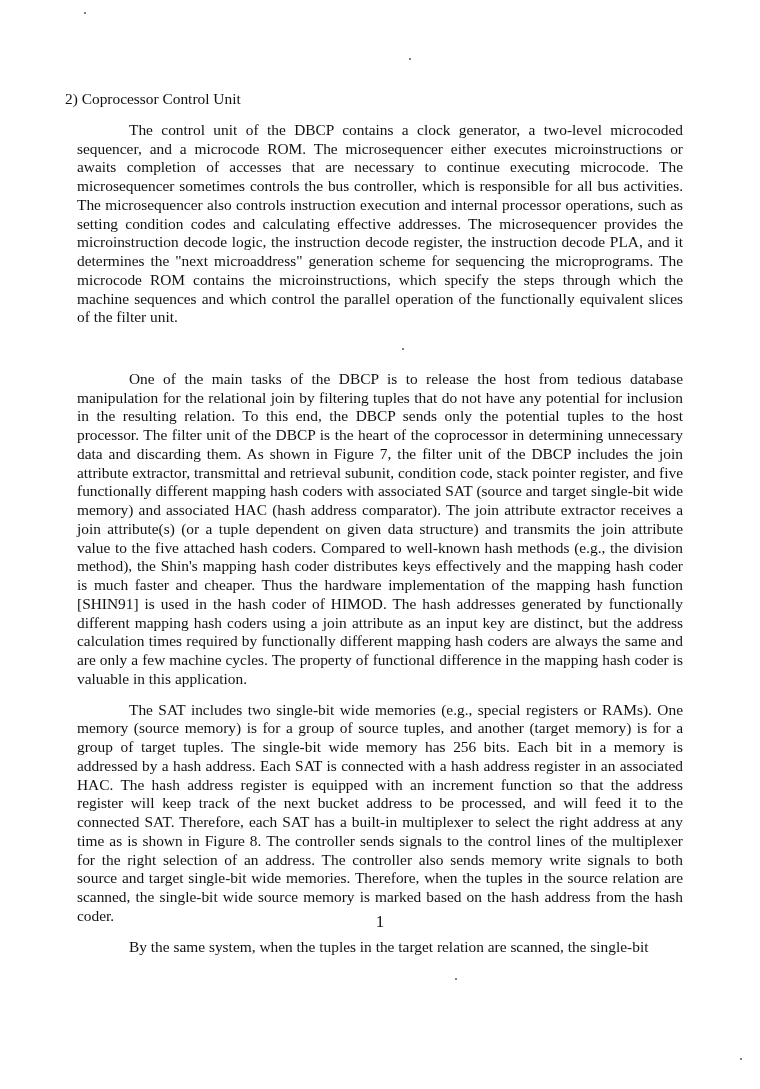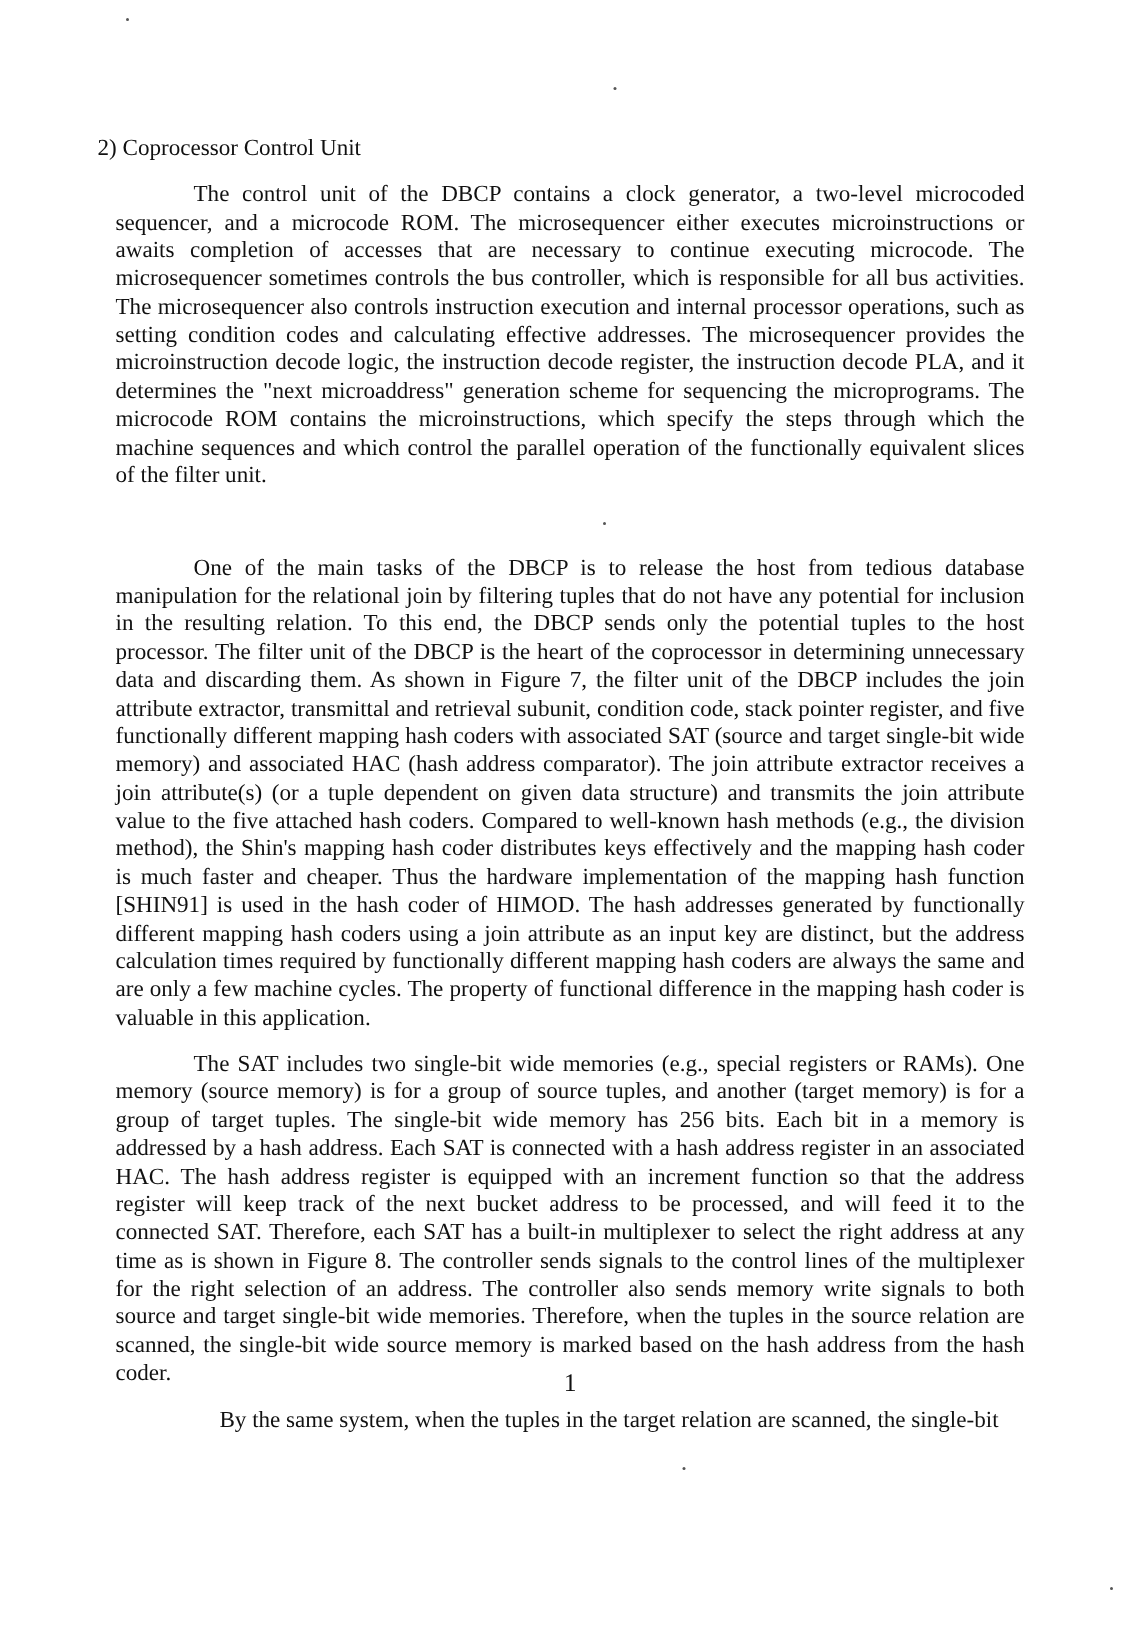--- a/index.html
+++ b/index.html
@@ -57,21 +57,21 @@
   <section>
     <p class="heading">2)  Coprocessor Control Unit</p>
     <p class="para">The control unit of the DBCP contains a clock generator, a two-level microcoded sequencer, and a microcode ROM.  The microsequencer either executes microinstructions or awaits completion of accesses that are necessary to continue executing microcode.  The microsequencer sometimes controls the bus controller, which is responsible for all bus activities. The microsequencer also controls instruction execution and internal processor operations, such as setting condition codes and calculating effective addresses.  The microsequencer provides the microinstruction decode logic, the instruction decode register, the instruction decode PLA, and it determines the "next microaddress" generation scheme for sequencing the microprograms. The microcode ROM contains the microinstructions, which specify the steps through which the machine sequences and which control the parallel operation of the functionally equivalent slices of the filter unit.</p>
   </section>
 
   <div class="gap"></div>
 
   <section>
     <p class="para">One of the main tasks of the DBCP is to release the host from tedious database manipulation for the relational join by filtering tuples that do not have any potential for inclusion in the resulting relation.  To this end, the DBCP sends only the potential tuples to the host processor.  The filter unit of the DBCP is the heart of the coprocessor in determining unnecessary data and discarding them.  As shown in Figure 7, the filter unit of the DBCP includes the join attribute extractor, transmittal and retrieval subunit, condition code, stack pointer register, and five functionally different mapping hash coders with associated SAT (source and target single-bit wide memory) and associated HAC (hash address comparator).  The join attribute extractor receives a join attribute(s) (or a tuple dependent on given data structure) and transmits the join attribute value to the five attached hash coders.  Compared to well-known hash methods (e.g., the division method), the Shin's mapping hash coder distributes keys effectively and the mapping hash coder is much faster and cheaper.  Thus the hardware implementation of the mapping hash function [SHIN91] is used in the hash coder of HIMOD.  The hash addresses generated by functionally different mapping hash coders using a join attribute as an input key are distinct, but the address calculation times required by functionally different mapping hash coders are always the same and are only a few machine cycles.  The property of functional difference in the mapping hash coder is valuable in this application.</p>
     <p class="para">The SAT includes two single-bit wide memories (e.g., special registers or RAMs).  One memory (source memory) is for a group of source tuples, and another (target memory) is for a group of target tuples.  The single-bit wide memory has 256 bits.  Each bit in a memory is addressed by a hash address.  Each SAT is connected with a hash address register in an associated HAC.  The hash address register is equipped with an increment function so that the address register will keep track of the next bucket address to be processed, and will feed it to the connected SAT.  Therefore, each SAT has a built-in multiplexer to select the right address at any time as is shown in Figure 8.  The controller sends signals to the control lines of the multiplexer for the right selection of an address.  The controller also sends memory write signals to both source and target single-bit wide memories.  Therefore, when the tuples in the source relation are scanned, the single-bit wide source memory is marked based on the hash address from the hash coder.</p>
-    <p class="para" style="text-align:center;">By the same system, when the tuples in the target relation are scanned, the single-bit</p>
+    <p class="para" style="text-align:left;">By the same system, when the tuples in the target relation are scanned, the single-bit</p>
   </section>
 </div>
 
 <div class="page-number">1</div>
 
 <span class="speck" style="left:84px;top:12px;width:2px;height:2px;"></span>
 <span class="speck" style="left:409px;top:58px;width:2px;height:2px;"></span>
 <span class="speck" style="left:402px;top:348px;width:2px;height:2px;"></span>
 <span class="speck" style="left:455px;top:978px;width:2px;height:2px;"></span>
 <span class="speck" style="left:740px;top:1058px;width:2px;height:2px;"></span>

